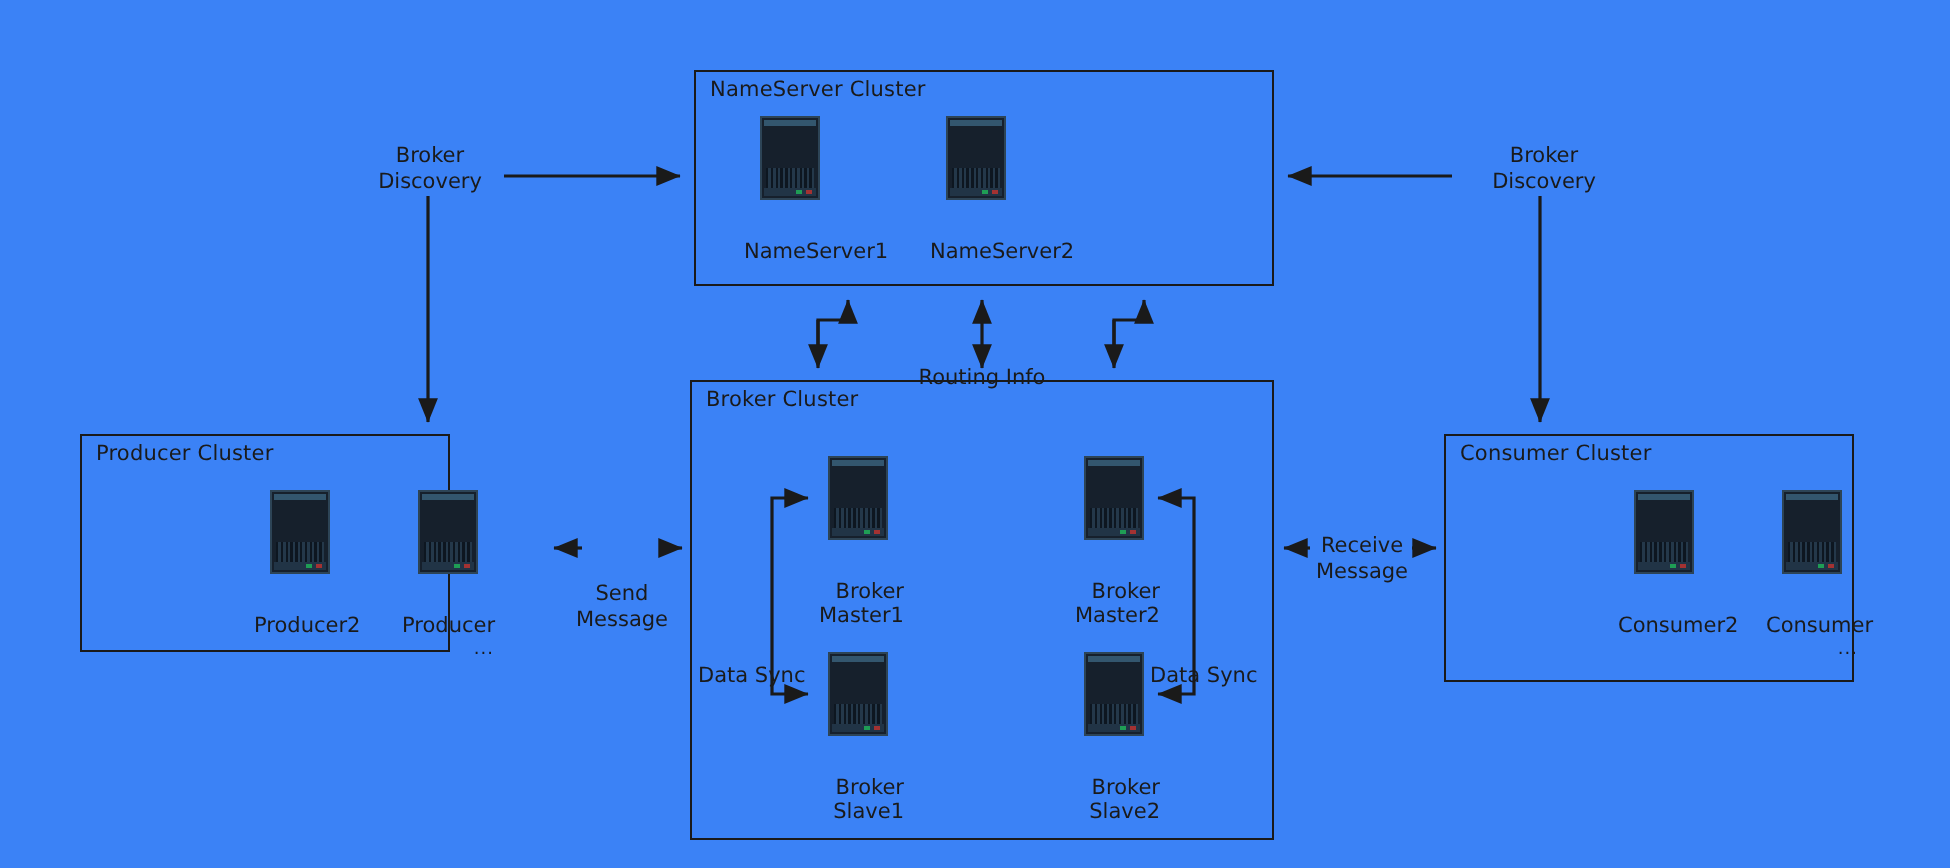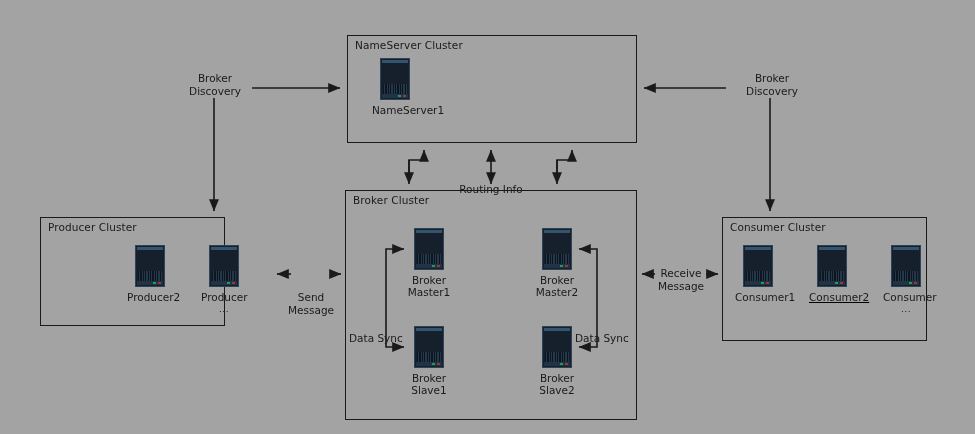--- a/index.html
+++ b/index.html
@@ -5,21 +5,21 @@
 <style>
   html,body{margin:0;padding:0;background:#ffffff;}
   body{
     font-family:"DejaVu Sans", sans-serif;
     -webkit-font-smoothing:antialiased;
   }
   #canvas{
     position:relative;
     width:975px;
     height:434px;
-    background:#a3a3a3;
+    background:#3b82f6;
     overflow:hidden;
   }
   #wires{
     position:absolute;
     left:0; top:0;
     width:975px; height:434px;
     pointer-events:none;
   }
   
   .cluster{
@@ -93,25 +93,26 @@
   }
   .srv .led{
     position:absolute;
     bottom:1.6px;
     width:2.6px; height:2.2px;
   }
   .srv .led.g{ right:8.5px; background:#1f9d55; }
   .srv .led.r{ right:3.5px; background:#a33232; }
 
   .node-label{
-    margin-top:4px;
+    margin-top:20px;
     font-size:10.5px;
     color:#1a1a1a;
     line-height:12px;
     white-space:nowrap;
+    text-align:right;
   }
   .node-label .ell{
     display:block;
     font-size:9px;
     letter-spacing:.5px;
   }
   .node.two-line .node-label{ white-space:normal; }
 
   
   .wire-label{
@@ -176,20 +177,31 @@
         <span class="cap"></span>
         <span class="bays"><span class="bay"></span><span class="bay"></span><span class="bay"></span></span>
         <span class="vents"></span>
           <span class="foot"></span>
         <span class="led g"></span>
           <span class="led r"></span>
       </div>
       <div class="node-label">NameServer1</div>
     </div>
 
+    <div class="node" style="left:117px; top:22px;">
+      <div class="srv">
+        <span class="cap"></span>
+        <span class="bays"><span class="bay"></span><span class="bay"></span><span class="bay"></span></span>
+        <span class="vents"></span>
+          <span class="foot"></span>
+        <span class="led g"></span>
+          <span class="led r"></span>
+      </div>
+      <div class="node-label">NameServer2</div>
+    </div>
 
   </div>
 
   <div class="cluster" style="left:345px; top:190px; width:292px; height:230px;">
     <div class="cluster-title">Broker Cluster</div>
 
     <div class="node two-line" style="left:60px; top:37px;">
       <div class="srv">
         <span class="cap"></span>
         <span class="bays"><span class="bay"></span><span class="bay"></span><span class="bay"></span></span>
@@ -278,33 +290,22 @@
       <div class="node-label">
         <span>Producer</span>
         <span class="ell">...</span>
       </div>
     </div>
   </div>
 
   <div class="cluster" style="left:722px; top:217px; width:205px; height:124px;">
     <div class="cluster-title">Consumer Cluster</div>
 
-    <div class="node" style="left:12px; top:27px;">
-      <div class="srv">
-        <span class="cap"></span>
-        <span class="bays"><span class="bay"></span><span class="bay"></span><span class="bay"></span></span>
-        <span class="vents"></span>
-          <span class="foot"></span>
-        <span class="led g"></span>
-          <span class="led r"></span>
-      </div>
-      <div class="node-label">Consumer1</div>
-    </div>
-
-    <div class="node" style="left:86px; top:27px;text-decoration:underline;">
+
+    <div class="node" style="left:86px; top:27px;">
       <div class="srv">
         <span class="cap"></span>
         <span class="bays"><span class="bay"></span><span class="bay"></span><span class="bay"></span></span>
         <span class="vents"></span>
           <span class="foot"></span>
         <span class="led g"></span>
           <span class="led r"></span>
       </div>
       <div class="node-label">Consumer2</div>
     </div>

